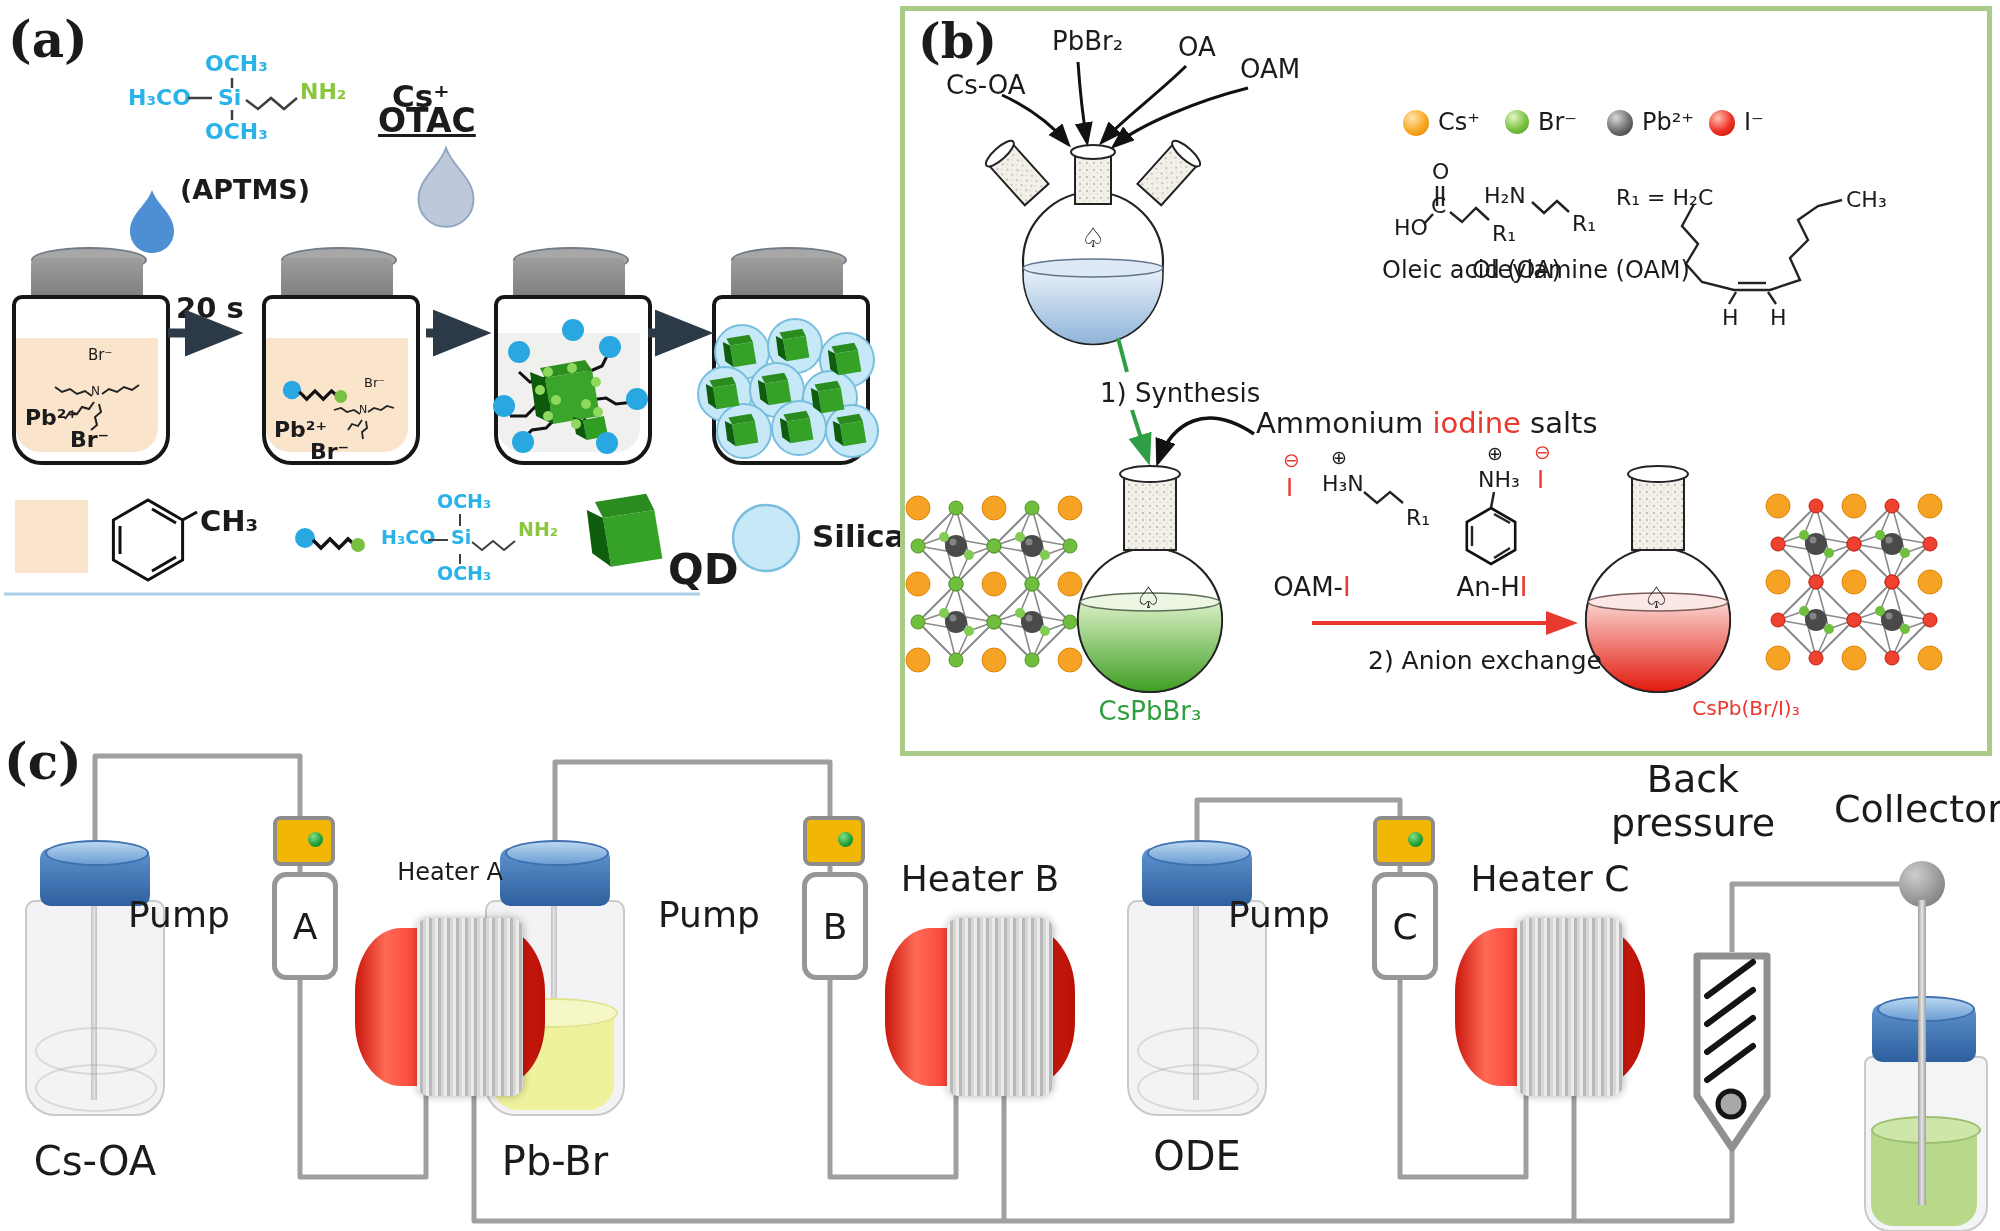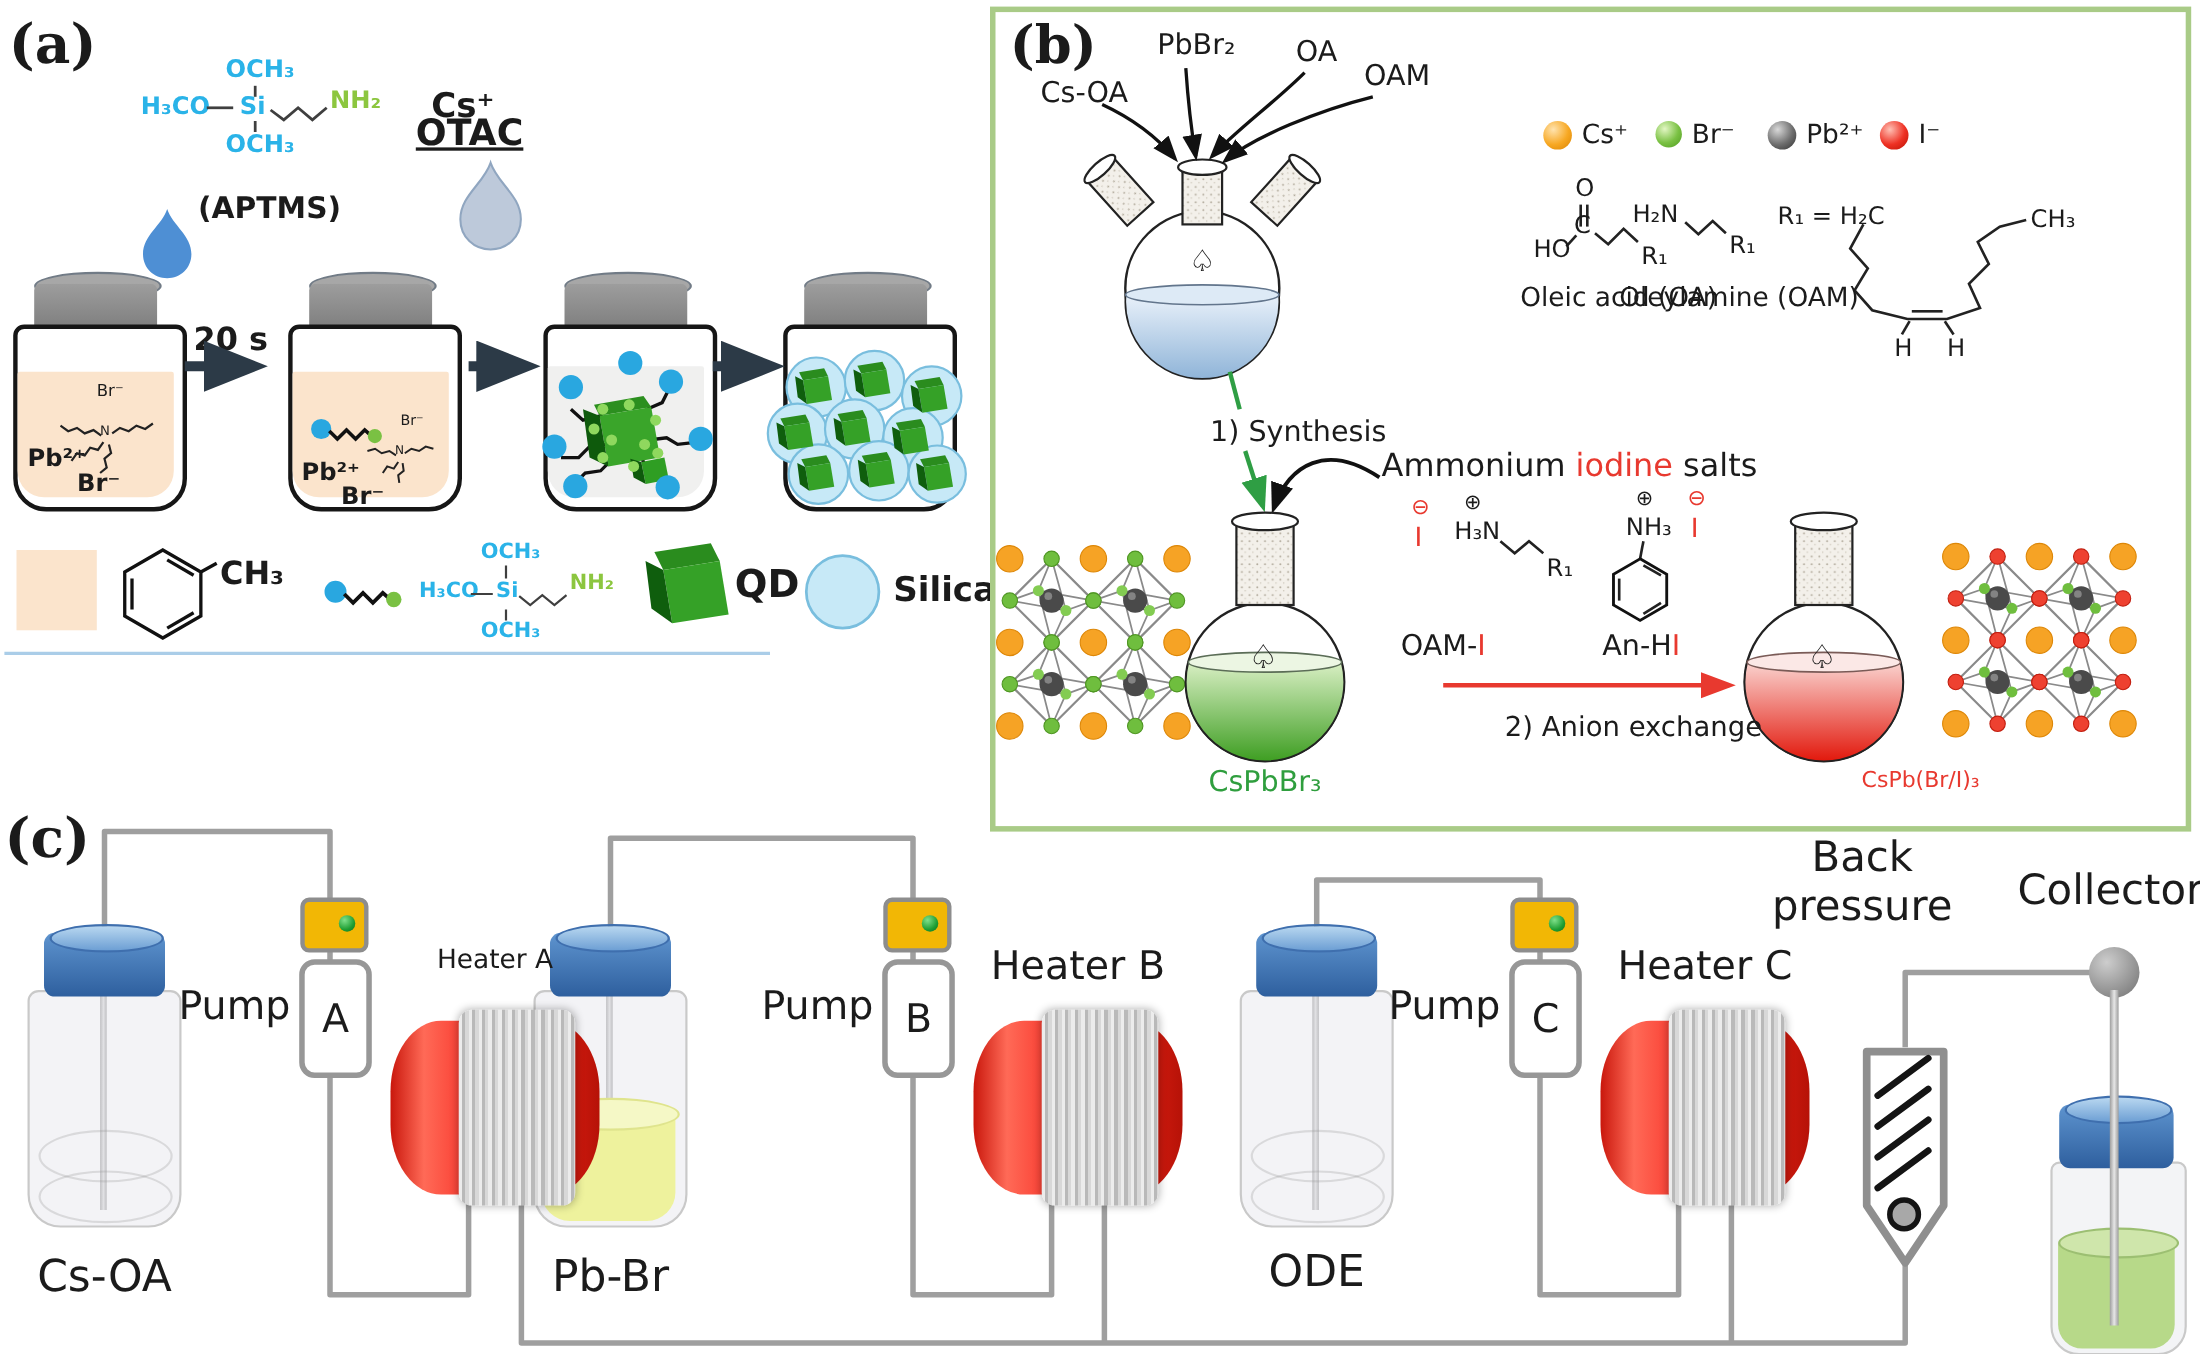--- a/index.html
+++ b/index.html
@@ -2,21 +2,21 @@
 <html><head>
 <meta charset="utf-8">
 <style>
   html,body{margin:0;padding:0;background:#fff;}
   #fig{position:relative;width:2000px;height:1231px;background:#fff;overflow:hidden;
        font-family:"DejaVu Sans","Liberation Sans",sans-serif;color:#1b1b1b;}
   .t{position:absolute;white-space:nowrap;line-height:1.05;}
   .serif{font-family:"DejaVu Serif","Liberation Serif",serif;font-weight:bold;}
   .bold{font-weight:bold;}
   .ctr{text-align:center;}
-  .rt{text-align:right;}
+  .rt{}
   .cyan{color:#2ab3e8;} .grn{color:#8cc63f;} .redtx{color:#e8392f;} .greentx{color:#2f9e3e;}
   svg{position:absolute;left:0;top:0;}
   
   .jar-lid-top{position:absolute;height:22px;background:#a7a7a7;border:2px solid #717b86;border-radius:50%;}
   .jar-lid{position:absolute;height:40px;background:linear-gradient(180deg,#9d9d9d,#7f7f7f);border-radius:6px 6px 3px 3px;border-bottom:4px solid #7d96ad;}
   .jar-body{position:absolute;width:150px;height:162px;background:#fff;border:4px solid #161616;border-radius:10px 10px 30px 30px;}
   .jar-liquid{position:absolute;width:142px;border-radius:2px 2px 24px 24px;}
   
   #pb-frame{position:absolute;left:900px;top:6px;width:1082px;height:740px;border:5px solid #a9cb87;background:#fff;}
   .ball{position:absolute;width:26px;height:26px;border-radius:50%;}
@@ -265,21 +265,21 @@
   <div class="t" style="left:364px;top:376px;font-size:13px;">Br⁻</div>
   <div class="t" style="left:359px;top:404px;font-size:11px;">N</div>
   <div class="t bold" style="left:274px;top:418px;font-size:22px;">Pb²⁺</div>
   <div class="t bold" style="left:310px;top:440px;font-size:22px;">Br⁻</div>
   <div class="t bold" style="left:200px;top:506px;font-size:29px;">CH₃</div>
   <div class="t cyan bold" style="left:437px;top:492px;font-size:19px;">OCH₃</div>
   <div class="t cyan bold" style="left:381px;top:528px;font-size:19px;">H₃CO</div>
   <div class="t cyan bold" style="left:451px;top:528px;font-size:19px;">Si</div>
   <div class="t grn bold" style="left:518px;top:520px;font-size:19px;">NH₂</div>
   <div class="t cyan bold" style="left:437px;top:564px;font-size:19px;">OCH₃</div>
-  <div class="t bold" style="left:668px;top:514px;font-size:35px;">QD</div>
+  <div class="t bold" style="left:668px;top:548px;font-size:42px;">QD</div>
   <div class="t bold" style="left:812px;top:520px;font-size:31px;">Silica</div>
 
   <div id="pb-frame"></div>
   <div class="t serif" style="left:918px;top:16px;font-size:48px;z-index:4;">(b)</div>
 
   <svg width="2000" height="760" style="z-index:3">
     <defs>
       <pattern id="stip" width="7" height="7" patternUnits="userSpaceOnUse">
         <rect width="7" height="7" fill="#f3f0ea"></rect>
         <circle cx="2" cy="2" r="0.9" fill="#b4ad9f"></circle>

